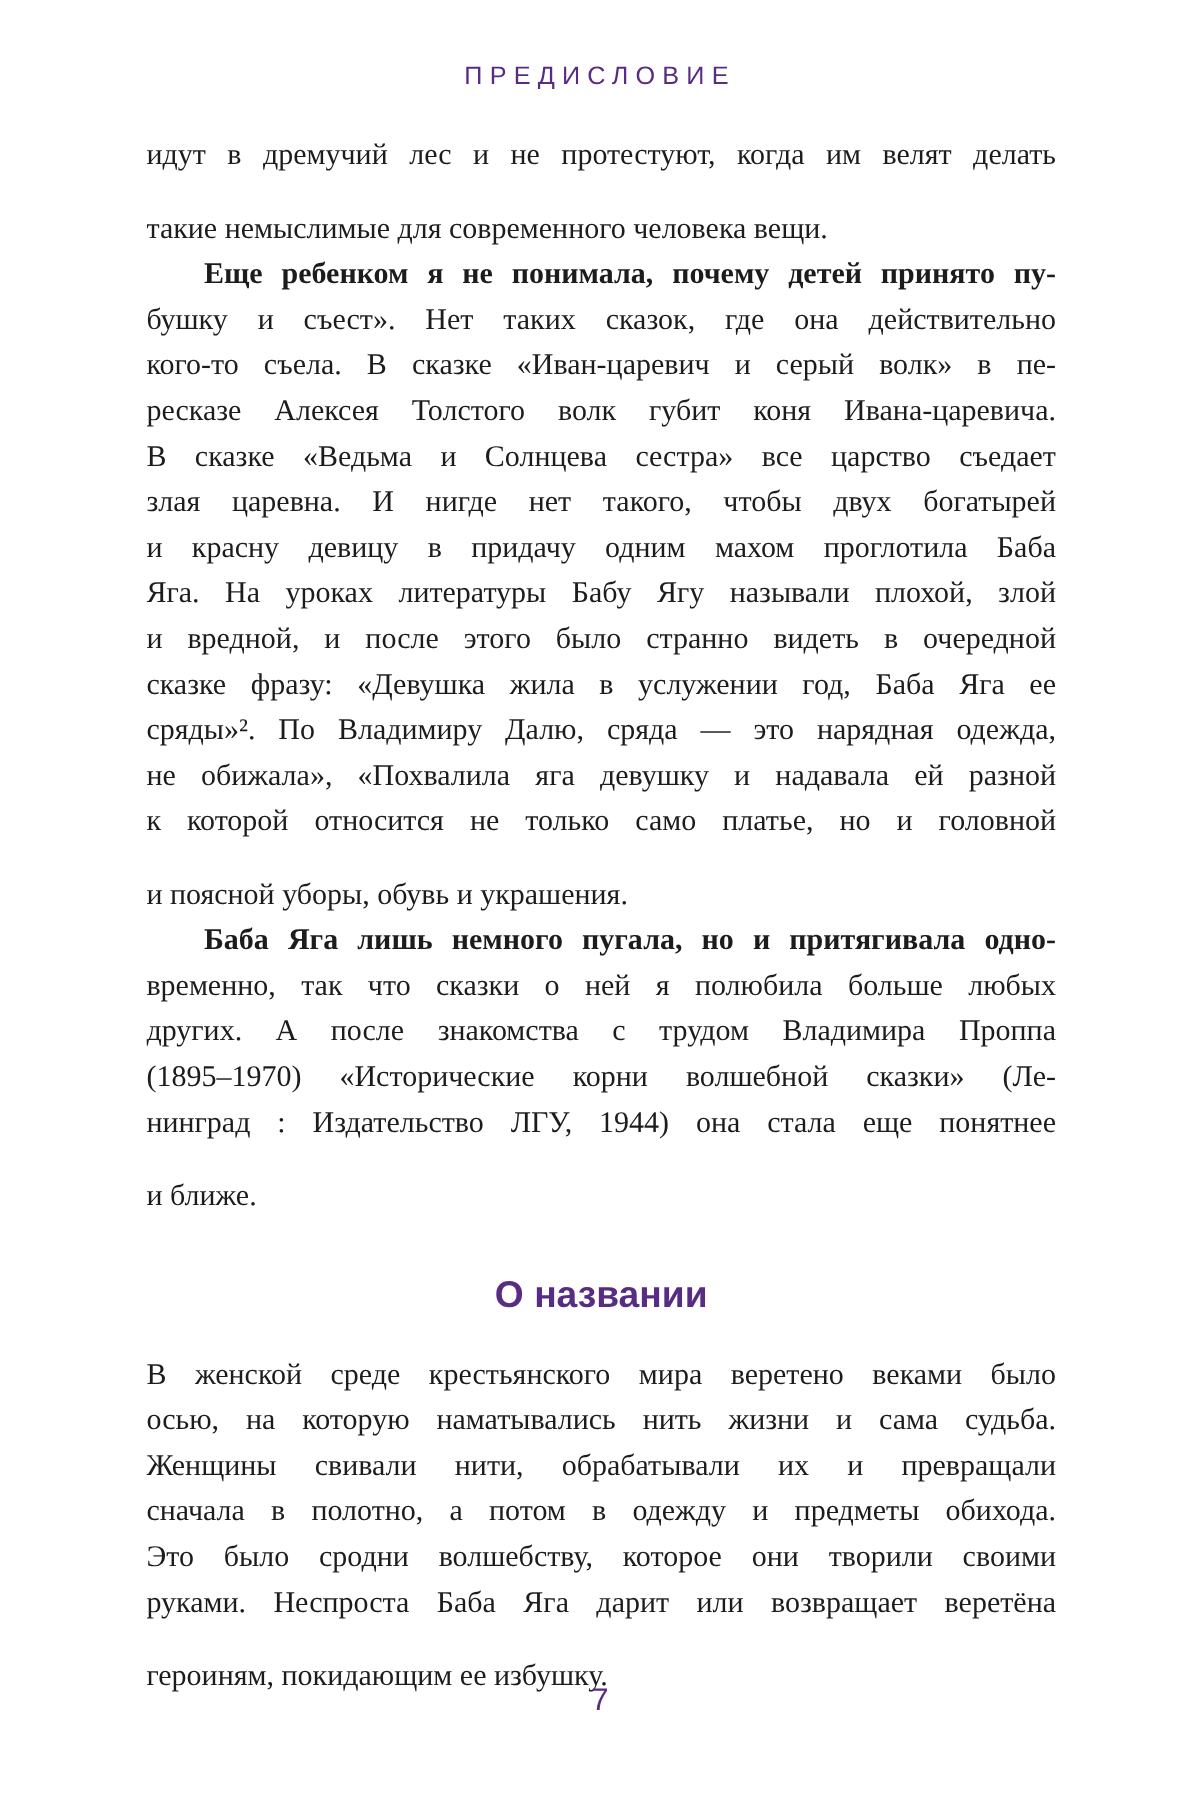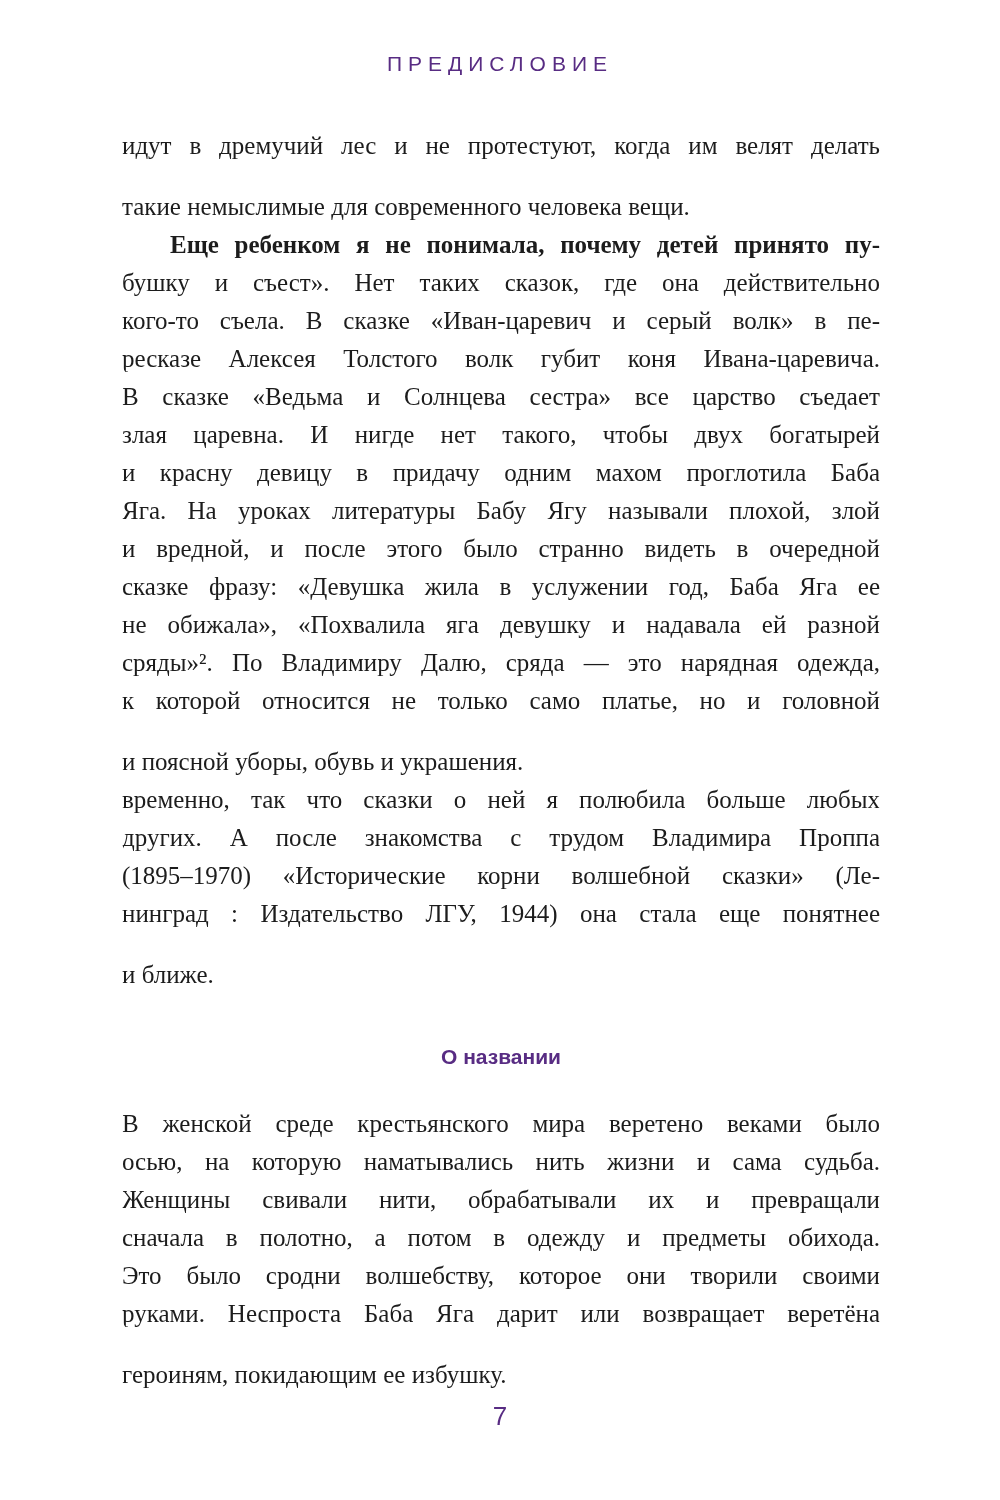--- a/index.html
+++ b/index.html
@@ -1,20 +1,20 @@
 <!DOCTYPE html>
 <html style="--accent: #582c83; --text: #1c1c1c; --bg: #ffffff;"><head>
 <meta charset="utf-8">
 <style>
   :root {
     --accent: #582c83;
     --text: #1c1c1c;
     --bg: #ffffff;
   }
-  * { margin: 0; padding: 0; box-sizing: border-box; border-radius: 16px; }
+  * { margin: 0; padding: 0; box-sizing: border-box; }
   html, body { background: #fff; }
   body {
     width: 1000px;
     height: 1500px;
     position: relative;
     font-family: "Liberation Serif", serif;
     overflow: hidden;
   }
   .book-page {
     position: absolute;
@@ -28,21 +28,21 @@
     width: 100%;
     text-align: center;
     font-family: "Liberation Sans", sans-serif;
     font-size: 21px;
     font-weight: 500;
     letter-spacing: 6px;
     color: var(--accent);
   }
   .page-text {
     position: absolute;
-    top: 127px;
+    top: 111px;
     left: 122px;
     width: 758px;
     font-size: 25px;
     color: var(--text);
   }
   .paragraph { width: 100%; }
   .line {
     height: 38px;
     line-height: 38px;
     text-align: justify;
@@ -52,21 +52,21 @@
   }
   .line.last {
     text-align: left;
     text-align-last: left;
     margin-top: 23px;
   }
   .line.indent { text-indent: 48px; font-weight: bold; }
   .section-heading {
     font-family: "Liberation Sans", sans-serif;
     font-weight: bold;
-    font-size: 21px;
+    font-size: 31px;
     line-height: 34px;
     color: var(--accent);
     text-align: center;
     margin: 46px 0 31px 0;
   }
   .page-number {
     position: absolute;
     top: 1401px;
     left: 0;
     width: 100%;
@@ -91,26 +91,27 @@
         <div class="line indent">Еще ребенком я не понимала, почему детей принято пу-</div>
         <div class="line">бушку и съест». Нет таких сказок, где она действительно</div>
         <div class="line">кого-то съела. В сказке «Иван-царевич и серый волк» в пе-</div>
         <div class="line">ресказе Алексея Толстого волк губит коня Ивана-царевича.</div>
         <div class="line">В сказке «Ведьма и Солнцева сестра» все царство съедает</div>
         <div class="line">злая царевна. И нигде нет такого, чтобы двух богатырей</div>
         <div class="line">и красну девицу в придачу одним махом проглотила Баба</div>
         <div class="line">Яга. На уроках литературы Бабу Ягу называли плохой, злой</div>
         <div class="line">и вредной, и после этого было странно видеть в очередной</div>
         <div class="line">сказке фразу: «Девушка жила в услужении год, Баба Яга ее</div>
+        <div class="line">сряды»². По Владимиру Далю, сряда — это нарядная одежда,</div>
         <div class="line">не обижала», «Похвалила яга девушку и надавала ей разной</div>
-        <div class="line">сряды»². По Владимиру Далю, сряда — это нарядная одежда,</div>
         <div class="line">к которой относится не только само платье, но и головной</div>
         <div class="line last">и поясной уборы, обувь и украшения.</div>
       </div>
       <div class="paragraph">
+        <div class="line indent">Баба Яга лишь немного пугала, но и притягивала одно-</div>
         <div class="line">временно, так что сказки о ней я полюбила больше любых</div>
         <div class="line">других. А после знакомства с трудом Владимира Проппа</div>
         <div class="line">(1895–1970) «Исторические корни волшебной сказки» (Ле-</div>
         <div class="line">нинград : Издательство ЛГУ, 1944) она стала еще понятнее</div>
         <div class="line last">и ближе.</div>
       </div>
       <h2 class="section-heading">О названии</h2>
       <div class="paragraph">
         <div class="line">В женской среде крестьянского мира веретено веками было</div>
         <div class="line">осью, на которую наматывались нить жизни и сама судьба.</div>

